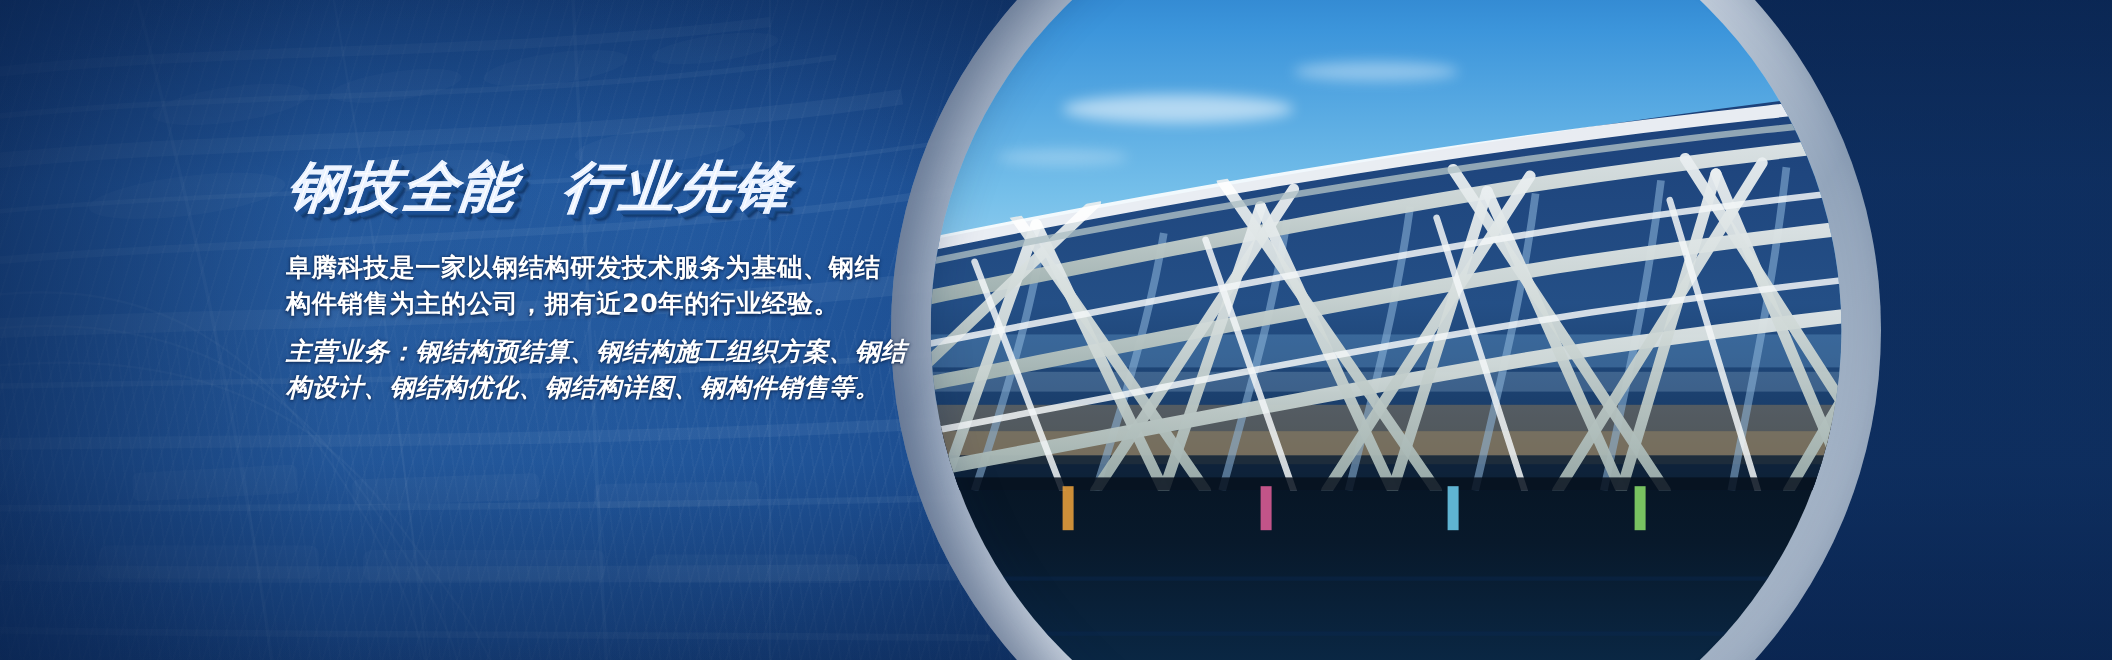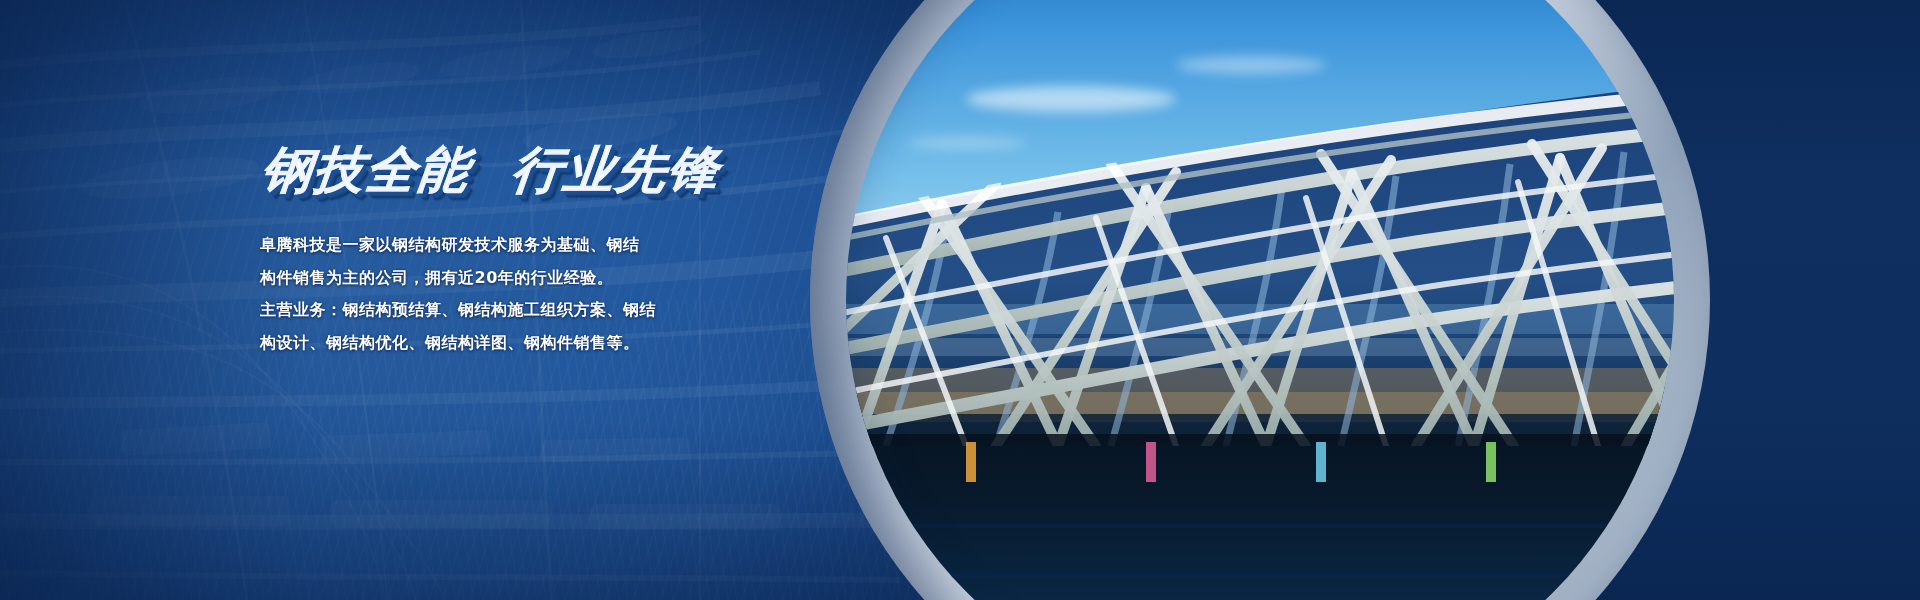--- a/index.html
+++ b/index.html
@@ -65,29 +65,29 @@
        5px 5px 0 #17467f,
        6px 6px 0 #133d72,
        7px 7px 2px rgba(8,30,70,.55);
     -webkit-text-stroke:0.6px #eaf2ff;
   }
   .headline .gap{display:inline-block;width:42px;}
 
   .para{
     position:absolute;left:260px;
     color:#ffffff;
-    font-size:16px;
+    font-size:23px;
     line-height:33px;
     letter-spacing:.5px;
     font-weight:bold;
     text-shadow:0 1px 3px rgba(6,28,66,.8), 0 0 2px rgba(6,28,66,.55);
     white-space:pre-line;
   }
   .para-1{top:228px;}
-  .para-2{top:293px;}
+  .para-2{top:304px;font-style:italic;}
 
   
   .circle-wrap{
     position:absolute;left:810px;top:-150px;width:1260px;height:900px;
   }
   
   .ring{
     position:absolute;left:0;top:0;width:900px;height:900px;
     border-radius:50%;
     background:linear-gradient(125deg,#cfd8e2 0%,#aebacb 25%,#e4ebf3 48%,#9fb0c4 70%,#c6d1de 100%);

